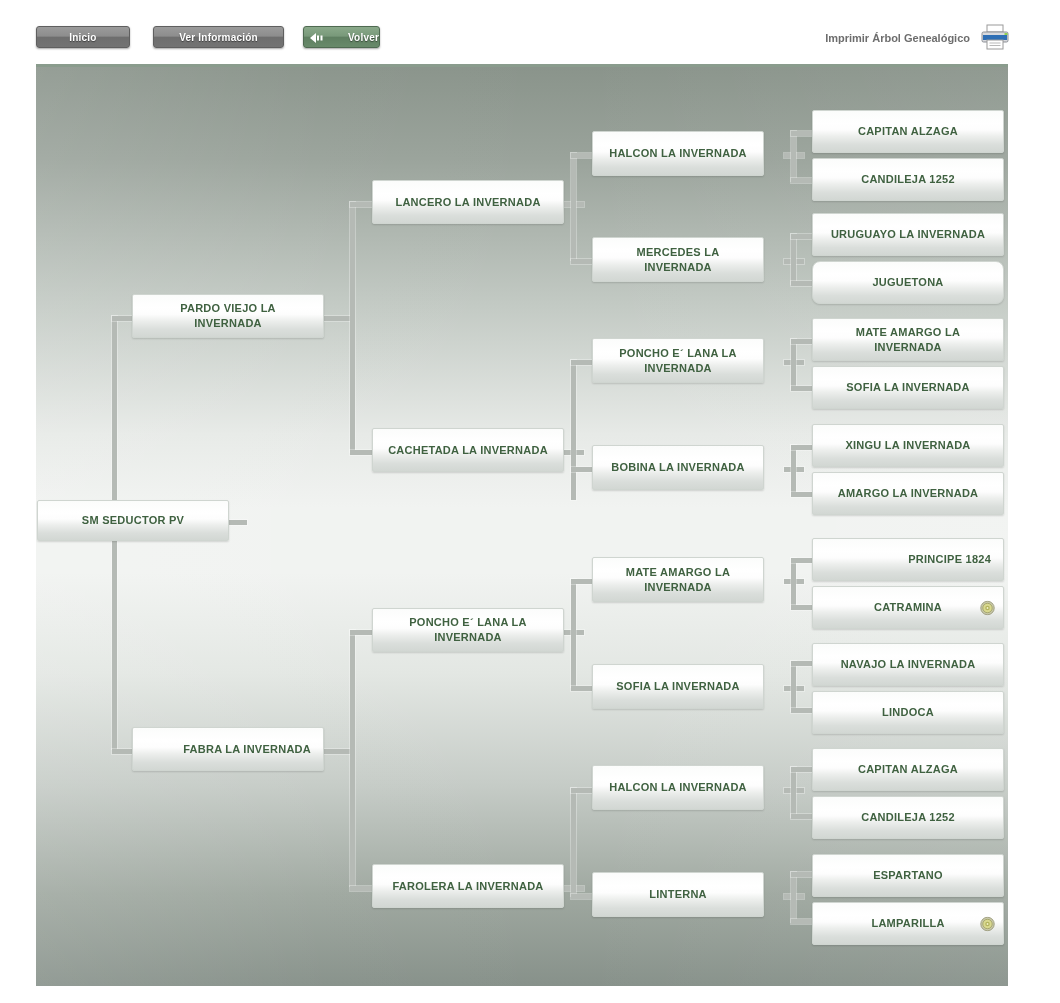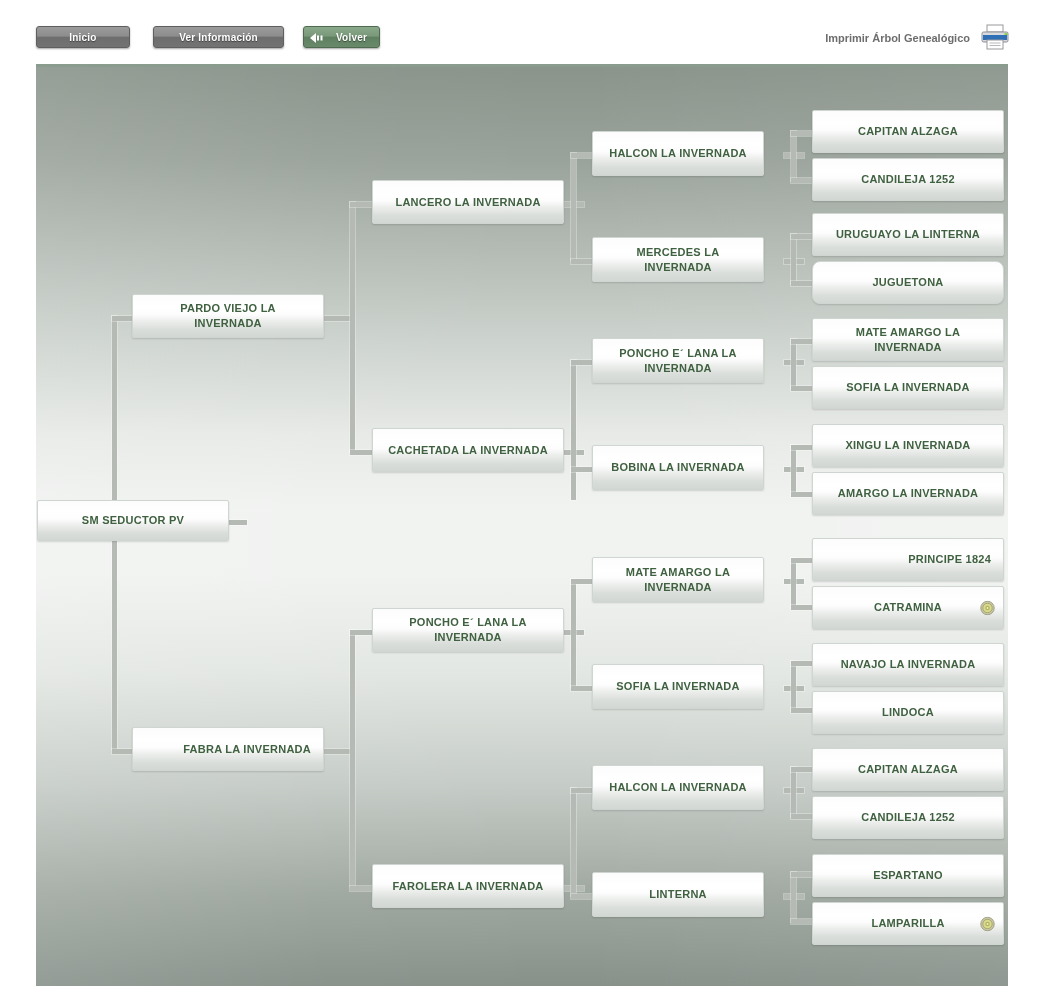--- a/index.html
+++ b/index.html
@@ -35,21 +35,21 @@
   .btn-gray {
     background: linear-gradient(to bottom,#9b9b9b 0%,#8d8d8d 45%,#6e6e6e 52%,#737373 100%);
   }
   #btn-inicio { left: 36px; top: 26px; width: 94px; }
   #btn-info   { left: 153px; top: 26px; width: 131px; }
   #btn-volver {
     left: 303px; top: 26px; width: 77px;
     background: linear-gradient(to bottom,#8aa98a 0%,#79997a 45%,#5f7f61 52%,#688a6a 100%);
     border: 1px solid #4f6a51;
     padding-left: 20px;
-    justify-content: center;
+    justify-content: flex-end;
   }
   #volver-arrow-icon {
     position: absolute; left: 6px; top: 5px;
     width: 16px; height: 12px;
   }
   #print-label {
     position: absolute; right: 90px; top: 38px;
     transform: translateY(-50%);
     font-size: 11px; font-weight: bold;
     color: #6d6d6d;
@@ -305,21 +305,21 @@
     <span class="node-label">LINTERNA</span>
   </div>
 
   <div class="node" style="left:776px;top:43px;width:192px;height:43px;">
     <span class="node-label">CAPITAN ALZAGA</span>
   </div>
   <div class="node" style="left:776px;top:91px;width:192px;height:43px;">
     <span class="node-label">CANDILEJA 1252</span>
   </div>
   <div class="node" style="left:776px;top:146px;width:192px;height:43px;">
-    <span class="node-label">URUGUAYO LA LINTERNA</span>
+    <span class="node-label">URUGUAYO LA INVERNADA</span>
   </div>
   <div class="node" style="left:776px;top:194px;width:192px;height:43px;border-radius:8px;">
     <span class="node-label">JUGUETONA</span>
   </div>
   <div class="node" style="left:776px;top:251px;width:192px;height:43px;">
     <span class="node-label">MATE AMARGO LA INVERNADA</span>
   </div>
   <div class="node" style="left:776px;top:299px;width:192px;height:43px;">
     <span class="node-label">SOFIA LA INVERNADA</span>
   </div>

